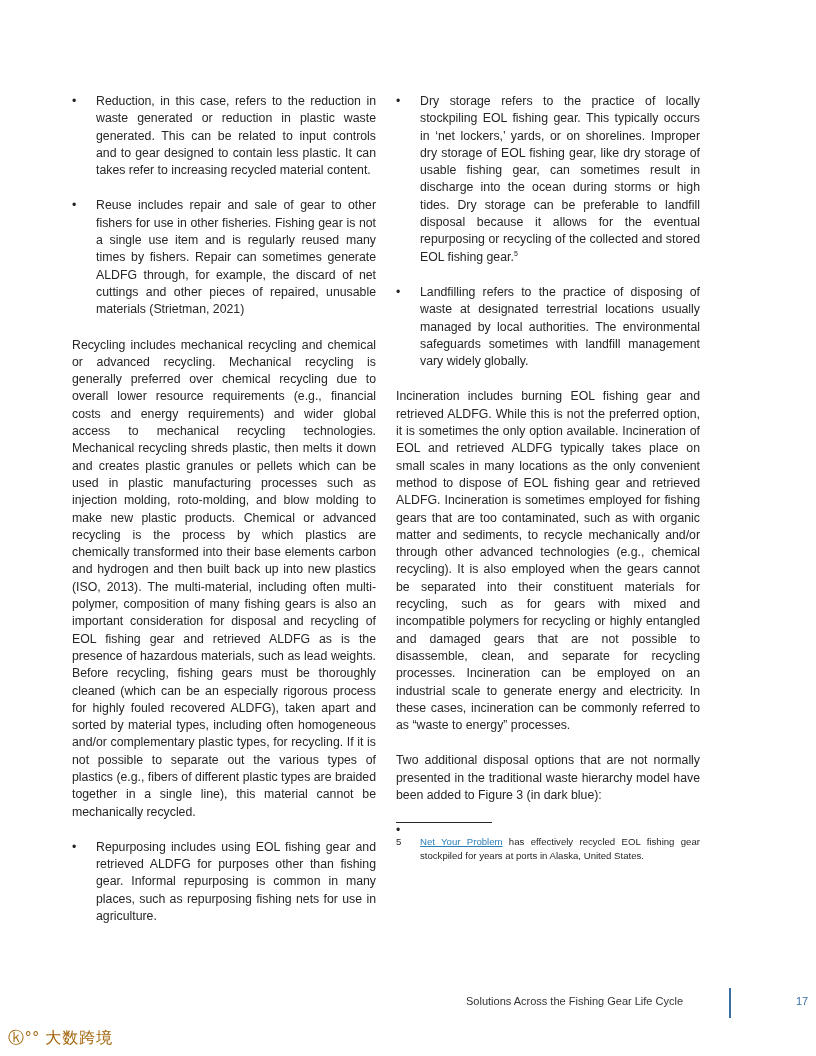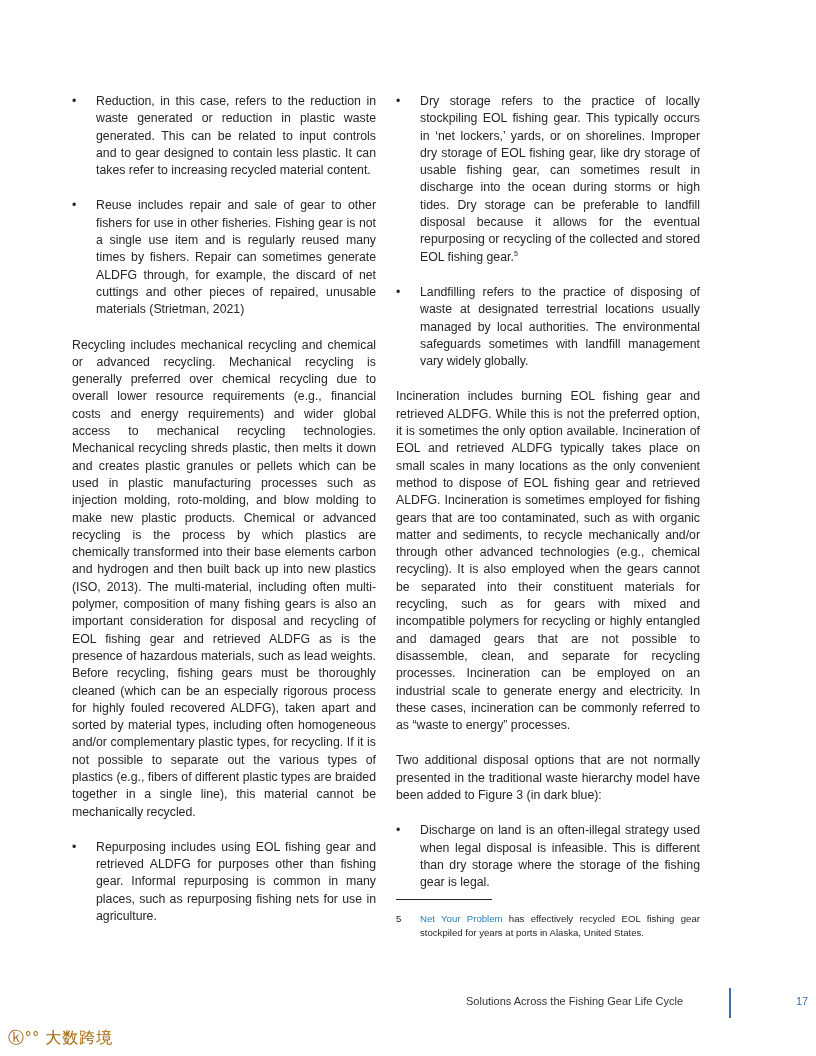--- a/index.html
+++ b/index.html
@@ -13,21 +13,21 @@
   }
   .col-left { left: 72px; }
   .col-right { left: 396px; }
   .bullet { position: relative; padding-left: 24px; margin: 0 0 18px 0; }
   .bullet .dot { position: absolute; left: 0; top: 0; }
   .para { margin: 0 0 18px 0; }
   sup { font-size: 7px; line-height: 0; vertical-align: super; }
   .fn-rule { width: 96px; border-top: 1px solid #262626; margin: 6px 0 12px 0; }
   .footnote { position: relative; padding-left: 24px; font-size: 9.6px; line-height: 13.5px; text-align: justify; }
   .footnote .fn-num { position: absolute; left: 0; top: 0; }
-  .footnote a { color: #2a7fb8; }
+  .footnote a { color: #2a7fb8; text-decoration: underline; }
   .footer-title {
     position: absolute; top: 995px; left: 466px; font-size: 11px; color: #333;
   }
   .footer-rule {
     position: absolute; left: 729px; top: 988px; width: 2px; height: 30px; background: #3a6ea5;
   }
   .footer-page {
     position: absolute; top: 995px; left: 756px; font-size: 11px; color: #3a6ea5; margin-left: 40px;
   }
   .watermark {
@@ -59,21 +59,20 @@
     <span>Dry storage refers to the practice of locally stockpiling EOL fishing gear. This typically occurs in ‘net lockers,’ yards, or on shorelines. Improper dry storage of EOL fishing gear, like dry storage of usable fishing gear, can sometimes result in discharge into the ocean during storms or high tides. Dry storage can be preferable to landfill disposal because it allows for the eventual repurposing or recycling of the collected and stored EOL fishing gear.</span><sup>5</sup>
   </div>
   <div class="bullet">
     <span class="dot">•</span>
     <span>Landfilling refers to the practice of disposing of waste at designated terrestrial locations usually managed by local authorities. The environmental safeguards sometimes with landfill management vary widely globally.</span>
   </div>
   <p class="para">Incineration includes burning EOL fishing gear and retrieved ALDFG. While this is not the preferred option, it is sometimes the only option available. Incineration of EOL and retrieved ALDFG typically takes place on small scales in many locations as the only convenient method to dispose of EOL fishing gear and retrieved ALDFG. Incineration is sometimes employed for fishing gears that are too contaminated, such as with organic matter and sediments, to recycle mechanically and/or through other advanced technologies (e.g., chemical recycling). It is also employed when the gears cannot be separated into their constituent materials for recycling, such as for gears with mixed and incompatible polymers for recycling or highly entangled and damaged gears that are not possible to disassemble, clean, and separate for recycling processes. Incineration can be employed on an industrial scale to generate energy and electricity. In these cases, incineration can be commonly referred to as “waste to energy” processes.</p>
   <p class="para">Two additional disposal options that are not normally presented in the traditional waste hierarchy model have been added to Figure 3 (in dark blue):</p>
   <div class="bullet" style="margin-bottom:8px;">
     <span class="dot">•</span>
-    <span>Discharge on land is an often-illegal strategy used when legal disposal is infeasible. This is different than dry storage where the storage of the fishing gear is legal.</span>
   </div>
   <div class="fn-rule"></div>
   <div class="footnote">
     <span class="fn-num">5</span>
     <a>Net Your Problem</a><span> has effectively recycled EOL fishing gear stockpiled for years at ports in Alaska, United States.</span>
   </div>
 </div>
 
 <div class="footer-title">Solutions Across the Fishing Gear Life Cycle</div>
 <div class="footer-rule"></div>

